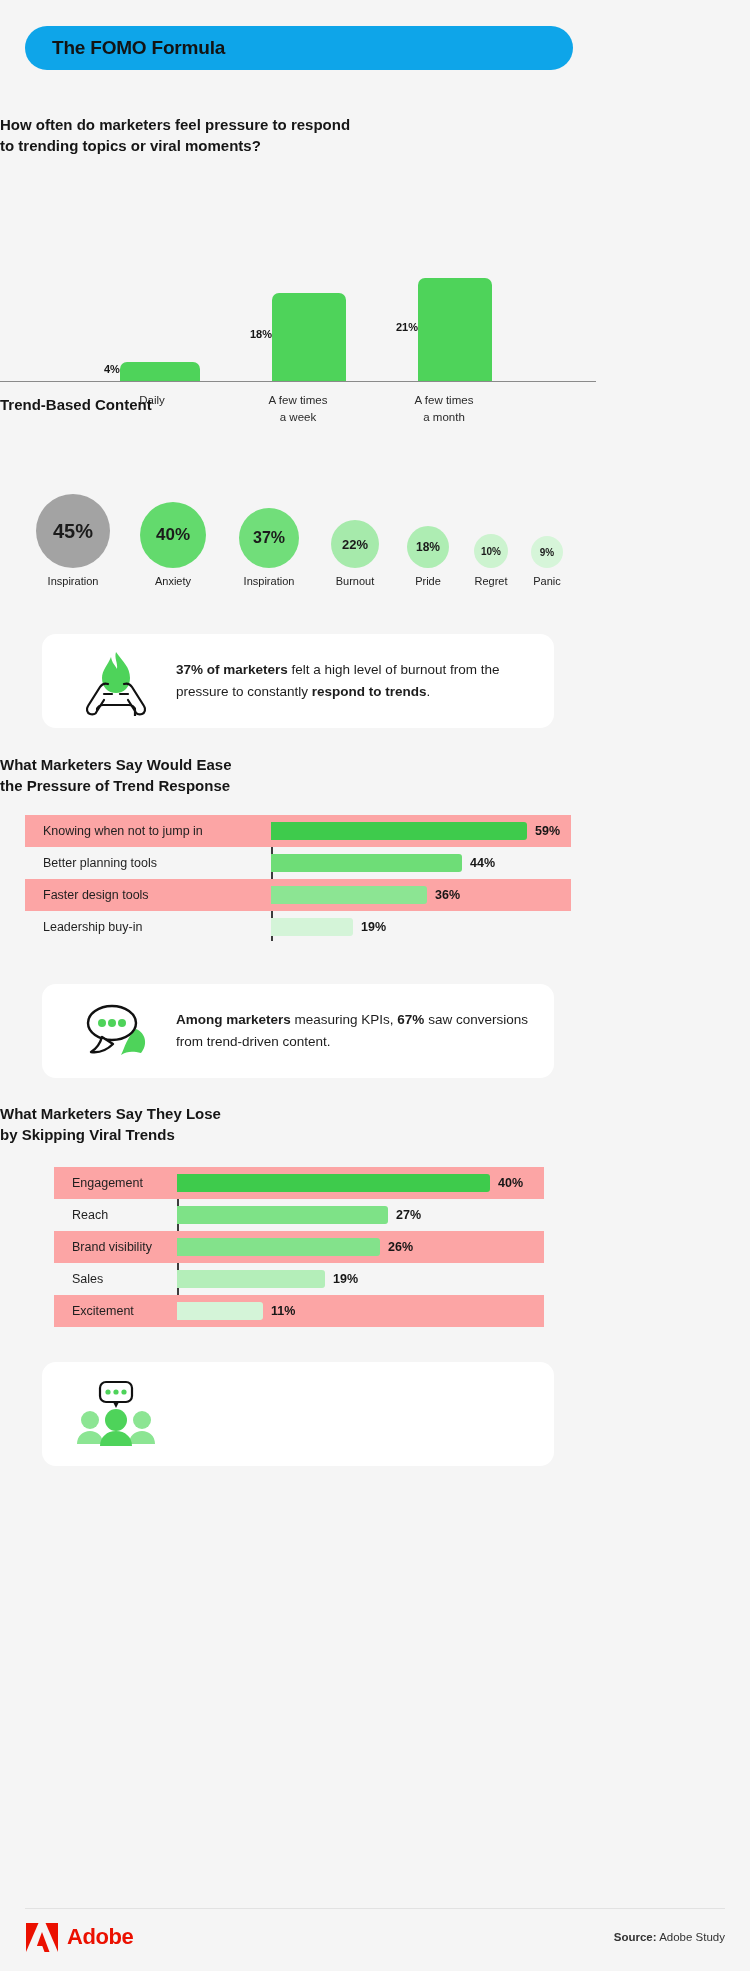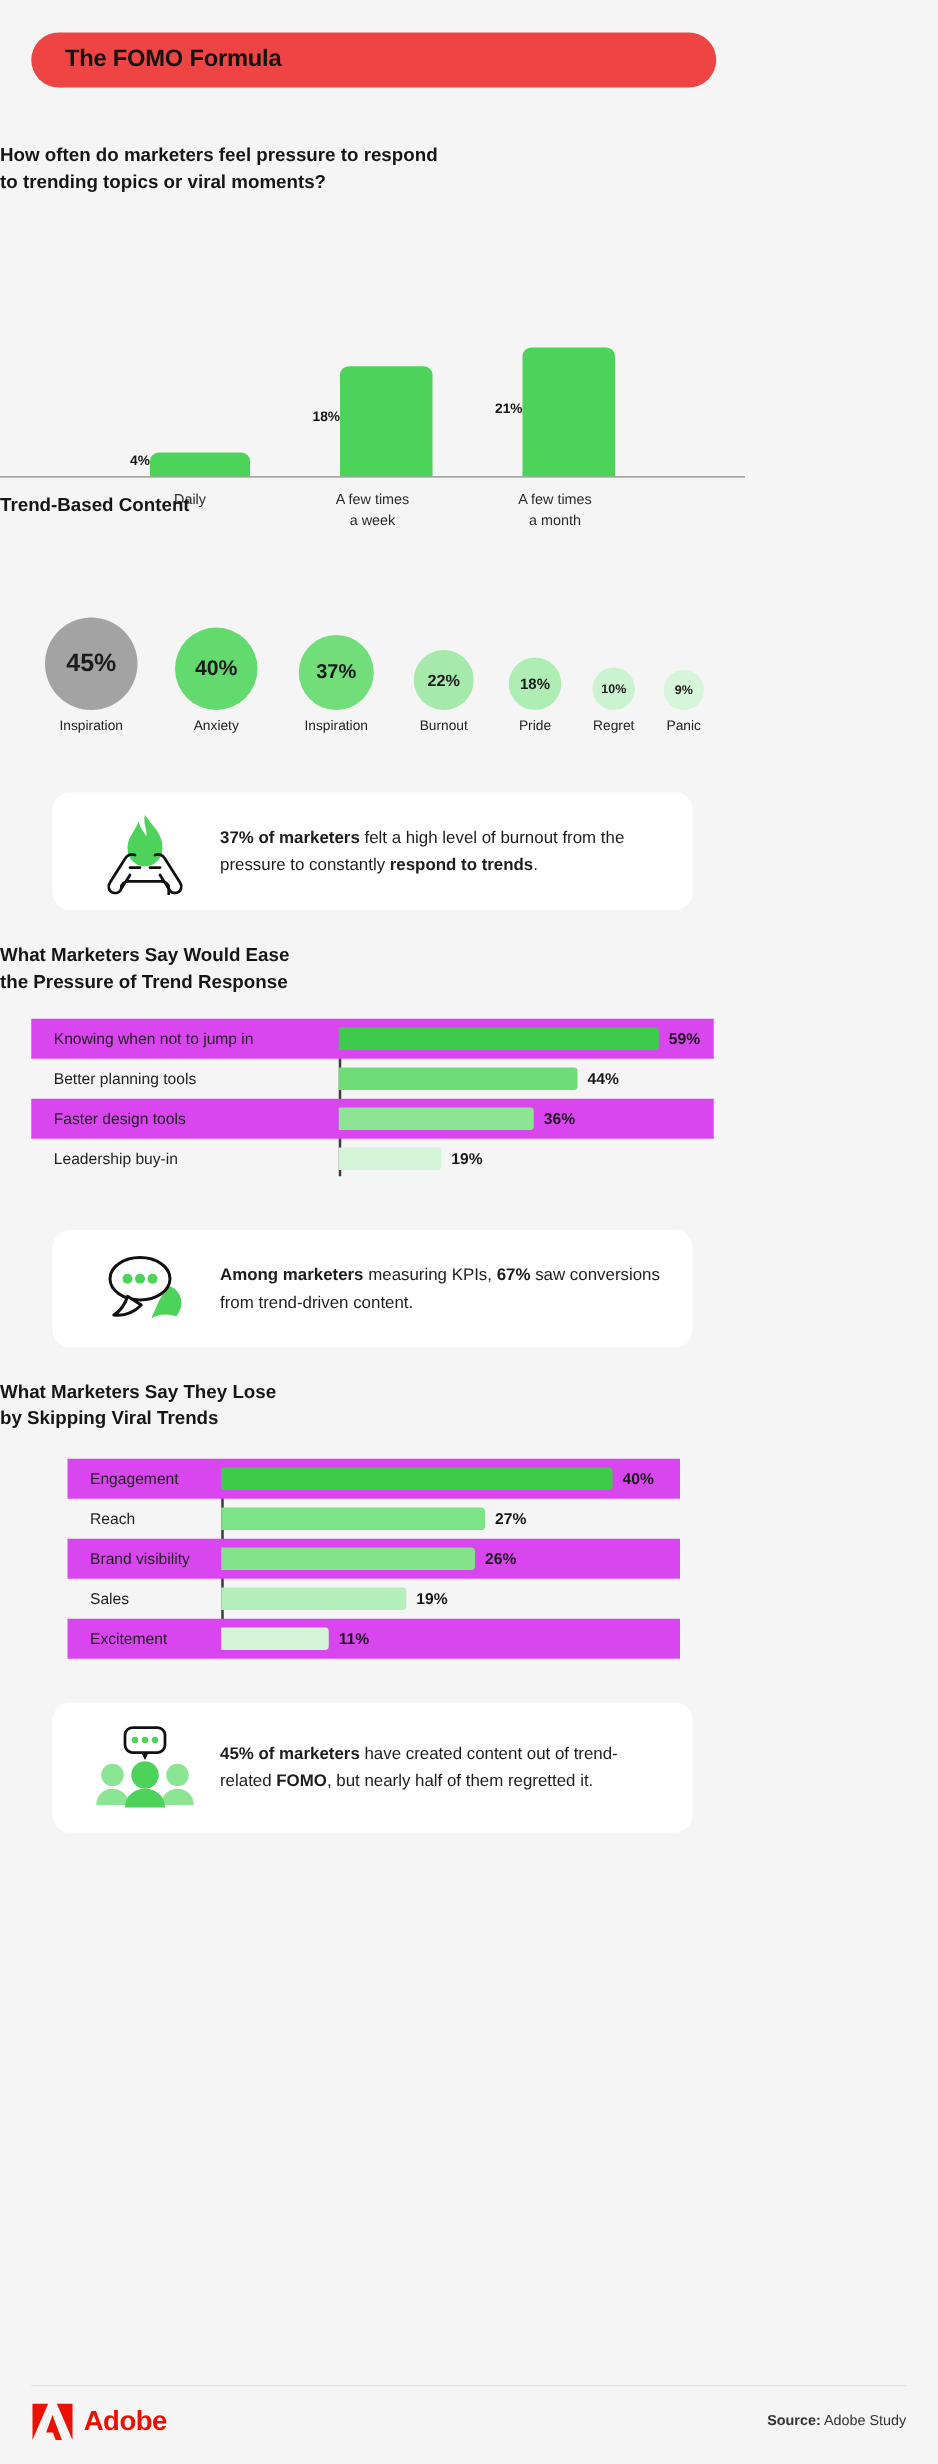--- a/index.html
+++ b/index.html
@@ -16,21 +16,21 @@
     width: 750px;
     height: 1971px;
     background: #f5f5f5;
   }
 
   
   .title-bar {
     position: absolute;
     left: 25px; top: 26px;
     width: 548px; height: 44px;
-    background: #ef4444;
+    background: #0ea5e9;
     border-radius: 22px;
     display: flex;
     align-items: center;
     padding-left: 27px;
   }
   .title-bar .title {
     font-size: 19px;
     font-weight: 700;
     letter-spacing: -0.2px;
     color: #131313;
@@ -149,21 +149,21 @@
 
   
   .hbar-chart { position: absolute; }
   .hbar-row {
     position: relative;
     display: flex;
     align-items: center;
     height: 32px;
     width: 100%;
   }
-  .hbar-row.alt { background: #d946ef; }
+  .hbar-row.alt { background: #fca5a5; }
   .hbar-label {
     flex: 0 0 auto;
     font-size: 12.5px;
     color: #1f1f1f;
     padding-left: 18px;
     white-space: nowrap;
   }
   .hbar-track {
     position: relative;
     flex: 1 1 auto;
@@ -445,23 +445,20 @@
         <circle cx="42" cy="14" r="2.6" fill="#4ed35a"></circle>
         <circle cx="50" cy="14" r="2.6" fill="#4ed35a"></circle>
         <circle cx="16" cy="42" r="9" fill="#8ce593"></circle>
         <path d="M3 66 c0-8 6-13 13-13 c7 0 13 5 13 13z" fill="#8ce593"></path>
         <circle cx="68" cy="42" r="9" fill="#8ce593"></circle>
         <path d="M55 66 c0-8 6-13 13-13 c7 0 13 5 13 13z" fill="#8ce593"></path>
         <circle cx="42" cy="42" r="11" fill="#4ed35a"></circle>
         <path d="M26 68 c0-9 7-15 16-15 c9 0 16 6 16 15z" fill="#4ed35a"></path>
       </svg>
     </div>
-    <div class="callout-text">
-      <b>45% of marketers</b><span> have created content out of trend-related </span><b>FOMO</b><span>, but nearly half of them regretted it.</span>
-    </div>
   </div>
 
   <div class="footer-rule"></div>
   <div class="footer">
     <div class="adobe-logo">
       <svg width="34" height="31" viewBox="0 0 34 31">
         <path d="M1 1 h12.5 L1 30 z" fill="#eb1000"></path>
         <path d="M33 1 h-12.5 L33 30 z" fill="#eb1000"></path>
         <path d="M17 10 l7.5 20 h-5 l-2.2-6 h-5.4 z" fill="#eb1000"></path>
       </svg>

